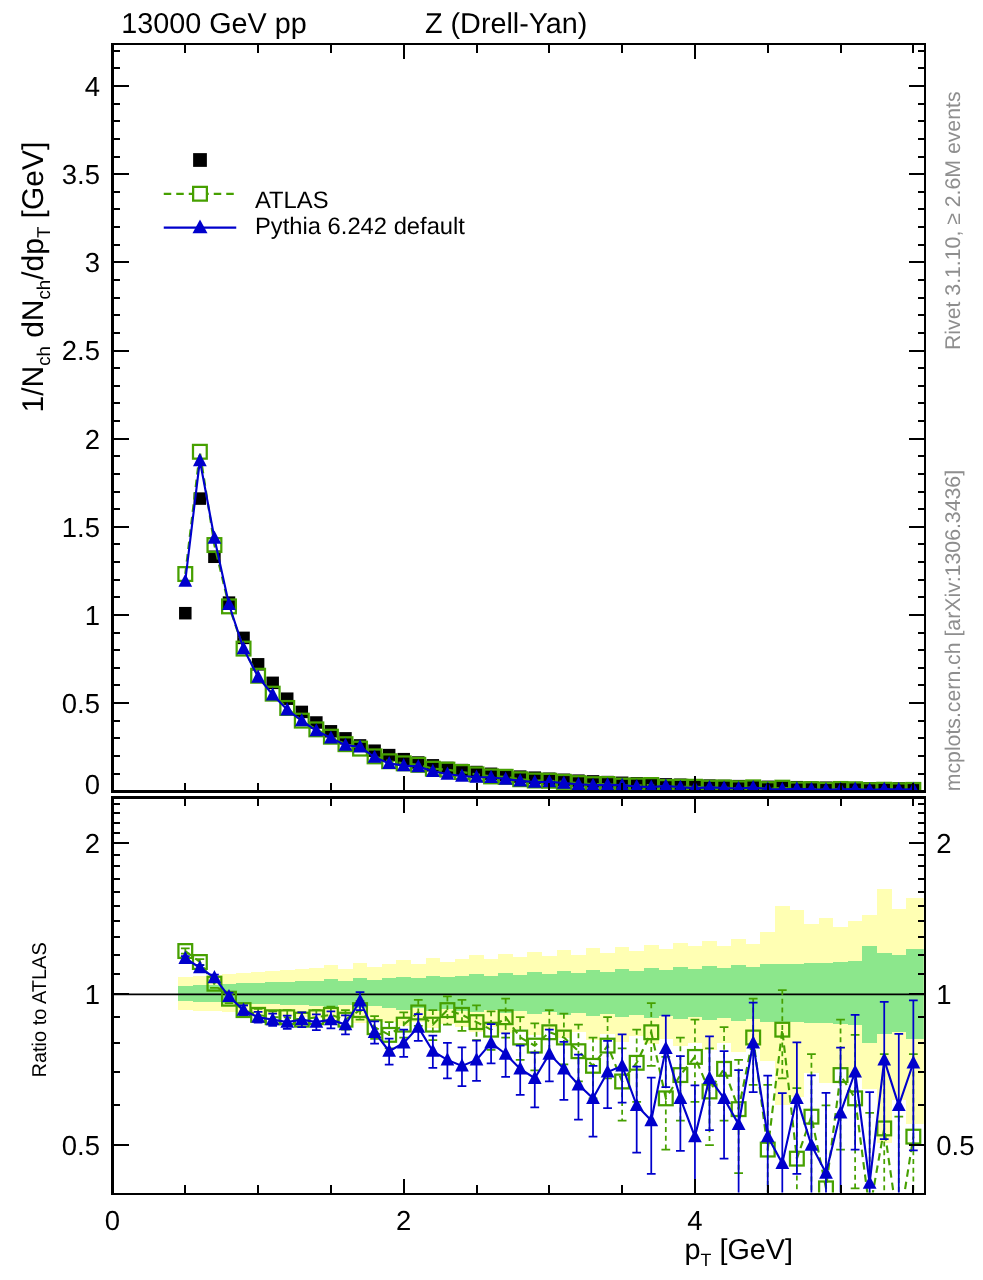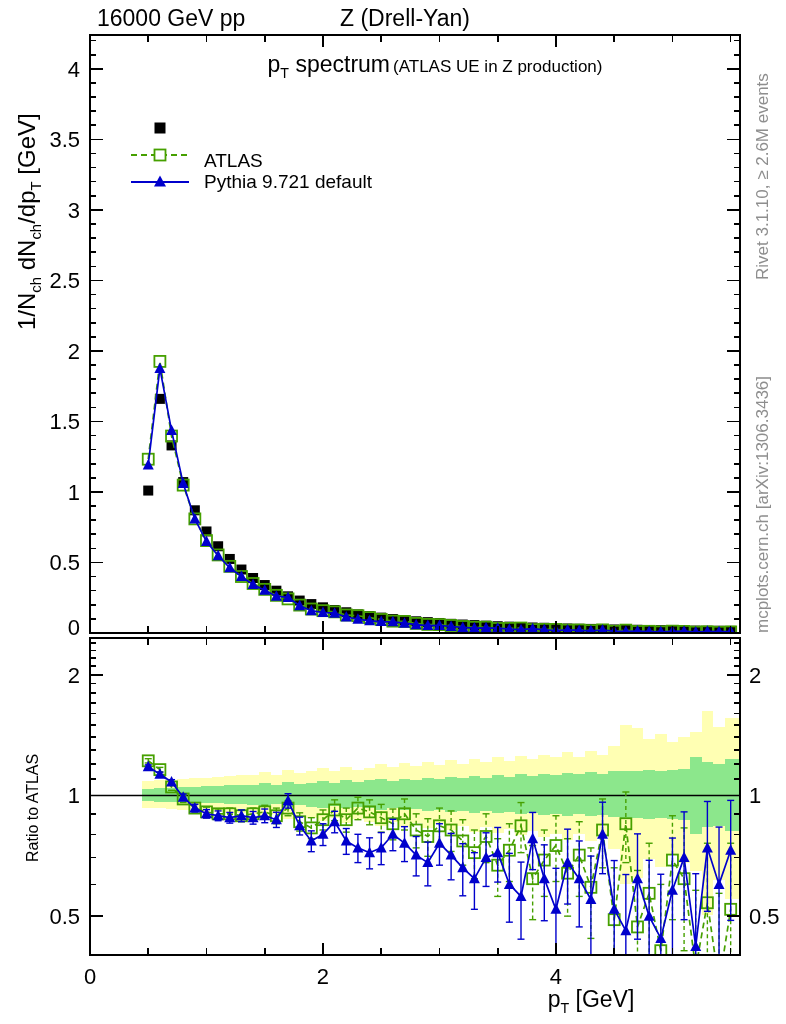--- a/index.html
+++ b/index.html
@@ -902,29 +902,26 @@
       <text x="90" y="984" font-size="22" text-anchor="middle" fill="#000">0</text>
       <text x="322.97491039426524" y="984" font-size="22" text-anchor="middle" fill="#000">2</text>
       <text x="555.9498207885305" y="984" font-size="22" text-anchor="middle" fill="#000">4</text>
       <rect x="154.5" y="122.5" width="11" height="11" fill="#000000"></rect>
       <line x1="131" y1="155" x2="189" y2="155" stroke="#46a000" stroke-width="1.8" stroke-dasharray="6,4"></line>
       <rect x="154.5" y="149.5" width="11" height="11" fill="#ffffff" stroke="#46a000" stroke-width="1.8"></rect>
       <line x1="131" y1="182" x2="189" y2="182" stroke="#0000cc" stroke-width="1.8"></line>
       <path d="M160 175.5L166 186.5L154 186.5Z" fill="#0000cc"></path>
     </svg>
 
-  <div class="abs hdr-left">16000 GeV pp</div>
+  <div class="abs hdr-left">13000 GeV pp</div>
   <div class="abs hdr-right">Z (Drell-Yan)</div>
 
-  <div class="abs plot-title">
-    <span><span>p</span><sub>T</sub><span> spectrum</span></span><span class="paren">(ATLAS UE in Z production)</span>
-  </div>
 
   <div class="abs lg-label lg1">ATLAS</div>
-  <div class="abs lg-label lg3">Pythia 9.721 default</div>
+  <div class="abs lg-label lg3">Pythia 6.242 default</div>
 
 
   <div class="abs vtext ytitle">
     <span>1/N</span><sub>ch</sub><span> dN</span><sub>ch</sub><span>/dp</span><sub>T</sub><span> [GeV]</span>
   </div>
 
   <div class="abs vtext rtitle">Ratio to ATLAS</div>
 
   <div class="abs vtext rivet">Rivet 3.1.10, ≥ 2.6M events</div>
   <div class="abs vtext mcplots">mcplots.cern.ch [arXiv:1306.3436]</div>

